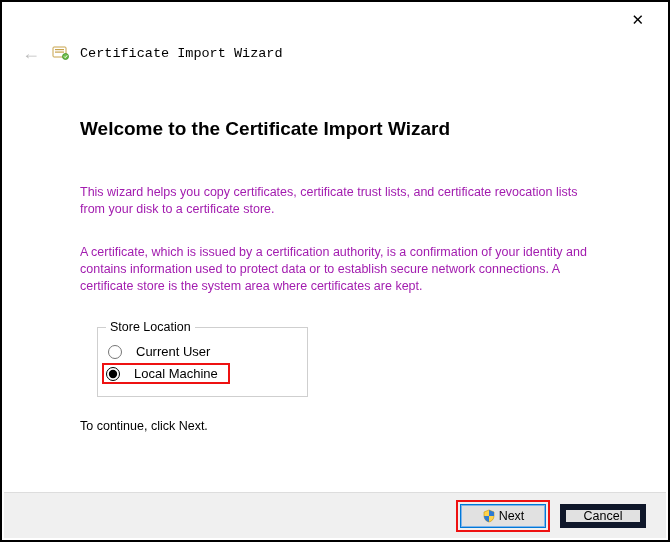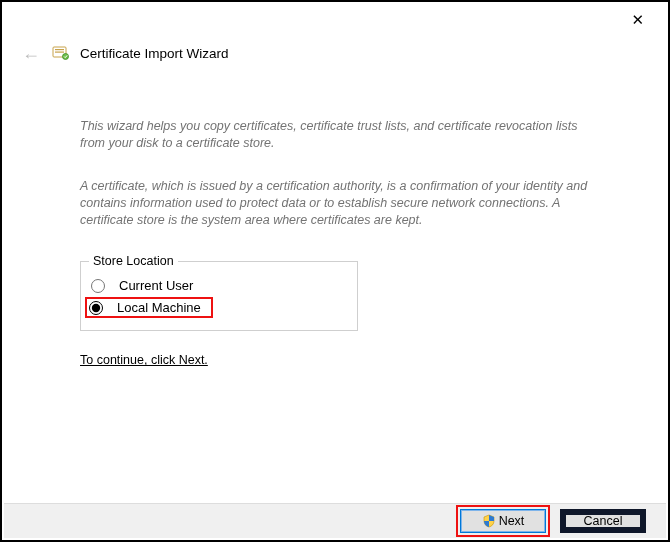--- a/index.html
+++ b/index.html
@@ -44,46 +44,46 @@
   .wiz-icon {
     width: 18px;
     height: 18px;
     display: inline-flex;
     align-items: center;
     justify-content: center;
   }
   .wiz-title {
     font-size: 13.5px;
     color: #000;
+    font-family: Liberation Mono, monospace;
   }
   .content {
     padding: 56px 70px 0 78px;
   }
   .heading {
     font-size: 19px;
     font-weight: 700;
     color: #000;
     margin-bottom: 44px;
   }
   .para {
     font-size: 12.5px;
-    color: #737373;
+    color: #a21caf;
     line-height: 1.35;
     margin-bottom: 26px;
-    font-style: italic;
   }
   .fieldset-wrap {
     margin-top: 6px;
     margin-bottom: 22px;
   }
   fieldset.store {
     border: 1px solid #cfcfcf;
-    width: 278px;
+    width: 211px;
     padding: 6px 8px 10px 8px;
-    margin: 0;
+    margin: 17px;
   }
   fieldset.store legend {
     font-size: 12.5px;
     padding: 0 4px;
     color: #000;
   }
   .radio-row {
     display: flex;
     align-items: center;
     gap: 12px;
@@ -99,26 +99,25 @@
   }
   .radio-hl {
     border: 2px solid #e11;
     padding: 1px 2px;
     margin-left: -4px;
     width: 128px;
   }
   .continue {
     font-size: 12.5px;
     margin-top: 4px;
-    text-decoration: underline;
   }
   .footer {
     position: absolute;
     left: 2px; right: 2px; bottom: 2px;
-    height: 35px;
+    height: 46px;
     background: #f0f0f0;
     border-top: 1px solid #ddd;
     display: flex;
     justify-content: flex-end;
     align-items: center;
     padding-right: 20px;
     gap: 10px;
   }
   .btn {
     height: 24px;
@@ -164,20 +163,21 @@
       <rect x="3" y="5" width="9" height="1.2" fill="#c7a24a"></rect>
       <rect x="3" y="7.5" width="9" height="1.2" fill="#c7a24a"></rect>
       <circle cx="13.5" cy="12.5" r="3" fill="#6fbf4b" stroke="#3d8a22" stroke-width="0.8"></circle>
       <path d="M12.2 12.6 l1 1 l2 -2.2" stroke="#fff" stroke-width="1" fill="none"></path>
     </svg>
   </span>
   <span class="wiz-title">Certificate Import Wizard</span>
 </div>
 
 <div class="content">
+  <div class="heading">Welcome to the Certificate Import Wizard</div>
 
   <div class="para">This wizard helps you copy certificates, certificate trust lists, and certificate revocation lists from your disk to a certificate store.</div>
 
   <div class="para">A certificate, which is issued by a certification authority, is a confirmation of your identity and contains information used to protect data or to establish secure network connections. A certificate store is the system area where certificates are kept.</div>
 
   <div class="fieldset-wrap">
     <fieldset class="store">
       <legend>Store Location</legend>
       <label class="radio-row">
         <input type="radio" name="storeloc" style="">

